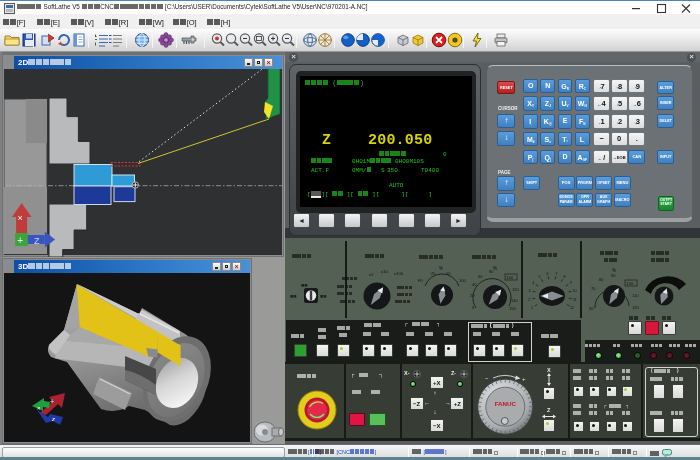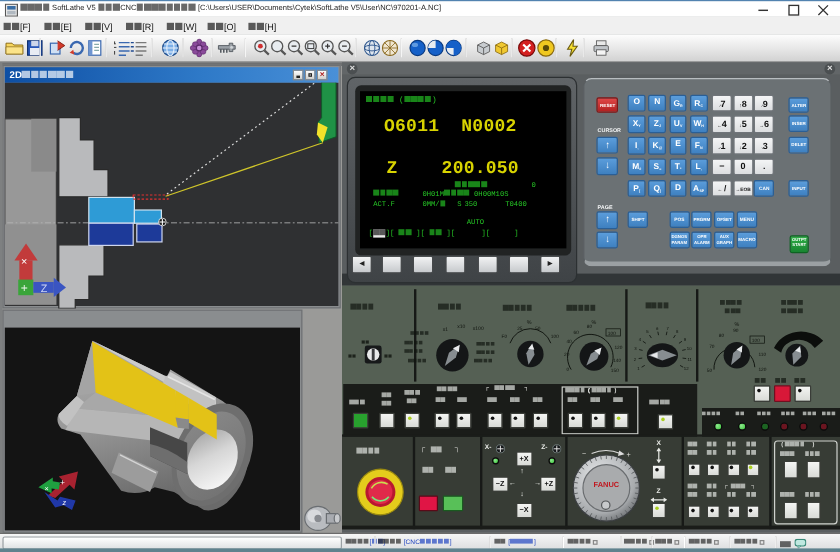--- a/index.html
+++ b/index.html
@@ -11,21 +11,21 @@
 
 #menu{left:0;top:14px;width:700px;height:15px;background:#f0f0f0;font-size:7.5px;color:#111;}
 #menu span.mi{position:absolute;top:4px;}
 
 #tool{left:0;top:29px;width:700px;height:23px;background:linear-gradient(#fdfdfd,#e6e6e6 55%,#d2d2d2);border-bottom:1px solid #979797;}
 #tool .sep{position:absolute;top:3px;width:1px;height:16px;background:#adadad;border-right:1px solid #f5f5f5;}
 #tool svg{position:absolute;top:3px;}
 
 #client{left:0;top:52px;width:700px;height:393px;background:#9a9a98;}
 .win{position:absolute;border:1px solid #6f7173;background:#8a8d8f;}
-.wtitle{position:absolute;left:1px;top:1px;right:1px;height:13px;background:linear-gradient(90deg,#0e4fa4,#2f7ac8 60%,#4a90d8);color:#fff;font-size:8px;font-weight:bold;}
+.wtitle{position:absolute;left:11px;top:1px;right:1px;height:13px;background:linear-gradient(90deg,#0e4fa4,#2f7ac8 60%,#4a90d8);color:#fff;font-size:8px;font-weight:bold;}
 .wtitle .tx{position:absolute;left:4px;top:2px;}
 .wbtn{position:absolute;top:2px;width:9px;height:9px;background:linear-gradient(#fdfdfd,#cfcecb);border:1px solid #8a8a8a;font-size:7px;line-height:7px;text-align:center;color:#222;}
 .wcont{position:absolute;left:1px;top:14px;right:1px;bottom:1px;}
 
 #panel{left:285px;top:52px;width:415px;height:392px;background:#5a5e60;}
 #phead{position:absolute;left:0;top:0;width:415px;height:10px;background:#626668;}
 .xcirc{position:absolute;top:1px;width:9px;height:9px;border-radius:50%;background:#4b4f51;color:#ddd;font-size:8px;line-height:8px;text-align:center;font-weight:bold;}
 
 #crt{position:absolute;left:4px;top:12px;width:192px;height:172px;background:linear-gradient(#606467,#3f4346);border:1px solid #2c3032;border-radius:7px;}
 #scr0{position:absolute;left:6px;top:6px;width:180px;height:142px;background:#212323;border-radius:5px;}
@@ -265,20 +265,30 @@
           <text x="13.2" y="174.5" font-size="10" fill="#e8f4e8" font-family="Liberation Sans">+</text>
           <rect x="23.8" y="166" width="17" height="9" fill="#3a55c2"></rect>
           <polygon points="40.8,162.5 51,170.5 40.8,178.5" fill="#3a55c2"></polygon>
           <text x="30" y="174.5" font-size="9" fill="#cdd5f2" font-family="Liberation Sans">Z</text>
           <circle cx="131.3" cy="116" r="3.2" fill="#1a1a1a" stroke="#f2f2f2" stroke-width=".7"></circle>
           <path d="M131.3 113.5 v5 M128.8 116 h5" stroke="#fff" stroke-width=".9"></path>
         </svg>
 </div>
     </div>
 <div class="win" style="left:2px;top:206px;width:250px;height:186px;">
+<div class="wtitle">
+        <span class="tx">3D<span class="cj" style="font-size:8px;"><i></i><i></i><i></i><i></i><i></i><i></i></span></span>
+        <span class="wbtn" style="right:29px">
+          <i style="position:absolute;left:2px;right:2px;bottom:1.5px;height:1.5px;background:#222"></i>
+        </span>
+        <span class="wbtn" style="right:19px">
+          <i style="position:absolute;left:2px;right:2px;top:2px;bottom:2px;border:1px solid #222"></i>
+        </span>
+        <span class="wbtn" style="right:9px;color:#b02020;font-weight:bold">×</span>
+      </div>
 <div class="wcont" style="background:#141414">
 <svg width="248" height="170" viewBox="0 0 248 170" style="position:absolute;left:0;top:0">
           <defs>
             <linearGradient id="bore" x1="0" y1="0" x2="1" y2="1">
               <stop offset="0" stop-color="#9a9a9a"></stop>
               <stop offset="0.45" stop-color="#d6d6d6"></stop>
               <stop offset="1" stop-color="#ffffff"></stop>
             </linearGradient>
             <linearGradient id="bodg" x1="0" y1="0" x2="0.3" y2="1">
               <stop offset="0" stop-color="#b2b2b2"></stop>
@@ -328,21 +338,20 @@
 </div>
 <div id="panel" class="abs">
 <div id="phead"></div>
 <div class="xcirc" style="left:4px">×</div>
     <div class="xcirc" style="left:402px">×</div>
 <div class="abs" style="left:0;top:176px;width:415px;height:10px;background:#313537"></div>
 <div id="crt">
       <div id="scr0">
         <div id="scr">
 <div style="position:absolute;left:5px;top:4px;font-size:6.5px;" class=""><span class="cj" style="font-size:6.5px;"><i></i><i></i><i></i><i></i></span> (<span class="cj" style="font-size:6.5px;"><i></i><i></i><i></i><i></i></span>)</div>
-<div style="position:absolute;left:20px;top:21px;font-size:15px;font-weight:bold;letter-spacing:0.2px" class="y">O6011&nbsp;&nbsp;N0002</div>
 <div style="position:absolute;left:22px;top:56px;font-size:15px;font-weight:bold;letter-spacing:0.2px" class="y">Z&nbsp;&nbsp;&nbsp;&nbsp;200.050</div>
 <div style="position:absolute;left:79px;top:75px;font-size:6px;" class=""><span class="cj" style="font-size:6px;"><i></i><i></i><i></i><i></i><i></i></span></div>
 <div style="position:absolute;left:143px;top:75px;font-size:6px;" class="">0</div>
 <div style="position:absolute;left:11px;top:82px;font-size:6px;" class=""><span class="cj" style="font-size:6px;"><i></i><i></i><i></i><i></i></span></div>
 <div style="position:absolute;left:52px;top:82px;font-size:6px;" class="">0H01M</div>
 <div style="position:absolute;left:70px;top:82px;font-size:6px;" class=""><span class="cj" style="font-size:6px;"><i></i><i></i><i></i><i></i></span></div>
 <div style="position:absolute;left:95px;top:82px;font-size:6px;" class="">0H00M10S</div>
 <div style="position:absolute;left:11px;top:91px;font-size:6px;" class="">ACT.F</div>
 <div style="position:absolute;left:52px;top:91px;font-size:6px;" class="">0MM/<span class="cj" style="font-size:6px;"><i></i></span></div>
 <div style="position:absolute;left:81px;top:91px;font-size:6px;" class="">S</div>

